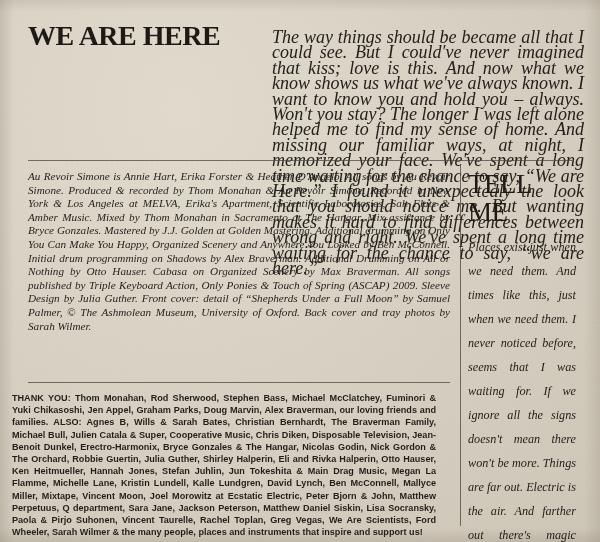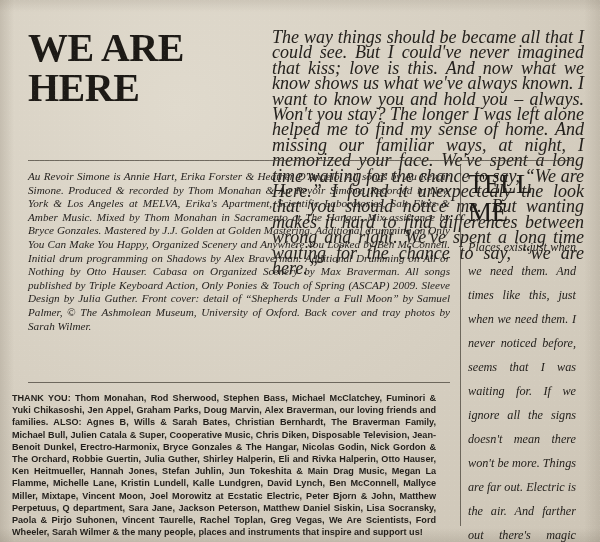--- a/index.html
+++ b/index.html
@@ -37,25 +37,25 @@
   
   .top {
     position: absolute;
     left: 0; top: 0;
     width: 600px;
     height: 158px;
   }
   .title-big {
     position: absolute;
     left: 28px;
-    top: 28px;
+    top: 16px;
     width: 250px;
     font-family: "Liberation Serif", serif;
     font-weight: bold;
-    font-size: 40px;
+    font-size: 28px;
     line-height: 40px;
     letter-spacing: -0.5px;
     color: #1d1a16;
   }
   .intro {
     position: absolute;
     left: 272px;
     top: 14px;
     width: 312px;
     font-style: italic;

